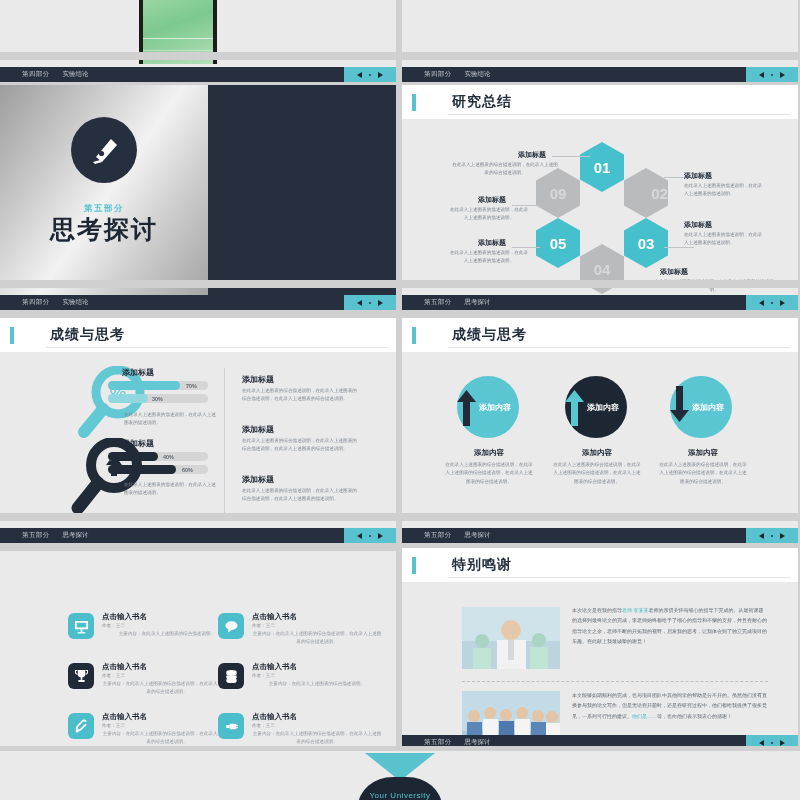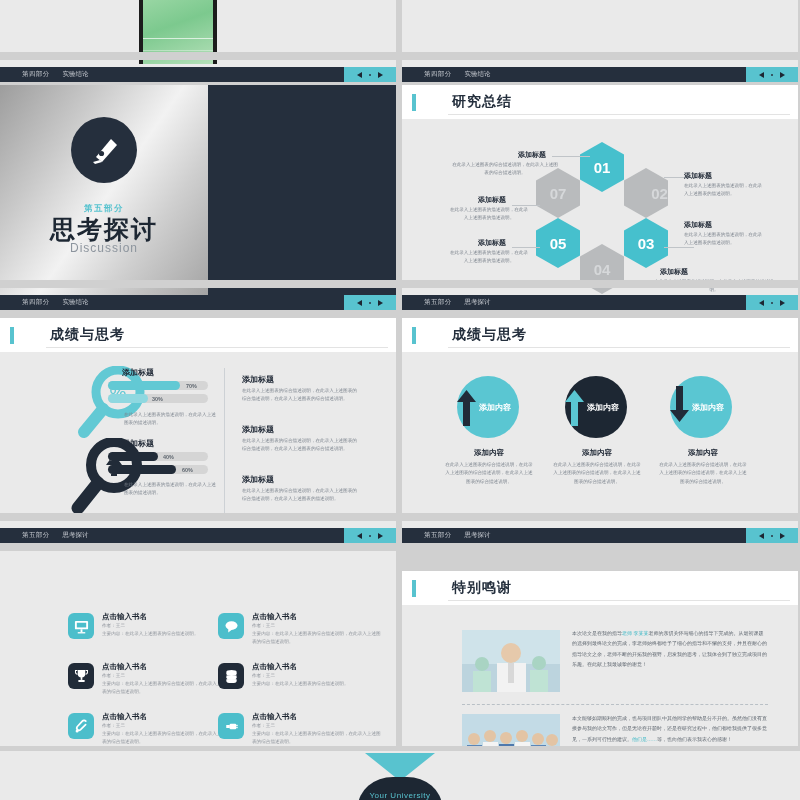--- a/index.html
+++ b/index.html
@@ -97,31 +97,31 @@
   #sD{ top:288px; height:225px; }
   .bigcirc{ position:absolute; width:62px; height:62px; border-radius:50%;
     display:flex; align-items:center; justify-content:center;
     font-size:8px; font-weight:bold; color:#fff; }
   .arrow{ position:absolute; width:17px; height:34px; }
   .d-t{ position:absolute; font-size:7.5px; font-weight:bold; color:#222b38; text-align:center; }
   .d-d{ position:absolute; font-size:4.6px; color:#7a828c; line-height:1.85; text-align:center; }
 
   
   #sE{ top:521px; height:225px; }
-  .bk{ position:absolute; width:170px; height:48px; }
+  .bk{ position:absolute; width:170px; height:48px;text-align:center; }
   .bk-ic{ position:absolute; left:0; top:2px; width:26px; height:26px; border-radius:6px;
     display:flex; align-items:center; justify-content:center; }
   .bk-ic.teal{ background:#4cbecb; }
   .bk-ic.dark{ background:#212b38; }
   .bk-t{ position:absolute; left:34px; top:1px; font-size:7.5px; font-weight:bold; color:#1f2834; }
   .bk-a{ position:absolute; left:34px; top:12px; font-size:4.6px; color:#8b9199; }
   .bk-c{ position:absolute; left:34px; top:19px; width:130px; font-size:4.6px; color:#8b9199; line-height:1.75; }
 
   
-  #sF{ top:541px; height:202px;padding-left:24px; }
+  #sF{ top:518px; height:202px;padding-left:24px; }
   .photo{ position:absolute; overflow:hidden; background:#b9cfd8; }
   .th-p{ position:absolute; font-size:5px; color:#5d656e; line-height:2.05; }
   .hl{ color:#3fb9c6; }
   .dashrule{ position:absolute; height:1px; border-top:1px dashed #b9c0c6; }
 
   
   .closing{ position:absolute; left:0; top:751px; width:800px; height:49px; background:#eaeaea; }
   .cl-tri{ position:absolute; left:365px; top:2px; width:0;height:0;
     border-left:35px solid transparent;border-right:35px solid transparent;border-top:28px solid #58c3cf; }
   .cl-circ{ position:absolute; left:358px; top:26px; width:84px; height:60px; border-radius:50%/60%;
@@ -187,21 +187,20 @@
       <div class="divA-circle"></div>
       <div class="pen">
         <svg width="28" height="30" viewBox="0 0 28 30" aria-hidden="true">
           <polygon points="5,22 20,4 26,10 11,27" fill="#fff"></polygon>
           <polygon points="2,27 9,25 11,27 4,29" fill="#fff"></polygon>
           <circle cx="10.5" cy="18.5" r="2.6" fill="#252f3d"></circle>
         </svg>
       </div>
       <div class="divA-sec">第五部分</div>
       <div class="divA-title">思考探讨</div>
-      <div class="divA-en">Discussion</div>
     </div>
     <div class="divA-right">
       
       
       
       
       
       
       
       
@@ -223,21 +222,21 @@
       <div class="tick"></div>
       <div class="h-title">研究总结</div>
       <div class="rule"></div>
     </div>
 
     <div class="hex teal" style="left:178px;top:57px;">01</div>
     <div class="hex gray" style="left:222px;top:83px;padding-left:27px;">02</div>
     <div class="hex teal" style="left:222px;top:133px;">03</div>
     <div class="hex gray" style="left:178px;top:159px;">04</div>
     <div class="hex teal" style="left:134px;top:133px;">05</div>
-    <div class="hex gray" style="left:134px;top:83px;">07</div>
+    <div class="hex gray" style="left:134px;top:83px;">09</div>
 
     <div class="hx-line" style="left:150px;top:71px;width:38px;"></div>
     <div class="hx-t" style="left:116px;top:65px;">添加标题</div>
     <div class="hx-d" style="left:48px;top:76px;width:110px;text-align:center;">在此录入上述图表的综合描述说明，在此录入上述图表的综合描述说明。</div>
 
     <div class="hx-line" style="left:110px;top:120px;width:28px;"></div>
     <div class="hx-t" style="left:76px;top:110px;">添加标题</div>
     <div class="hx-d" style="left:46px;top:121px;width:82px;text-align:center;">在此录入上述图表的描述说明，在此录入上述图表的描述说明。</div>
 
     <div class="hx-line" style="left:110px;top:162px;width:28px;"></div>

